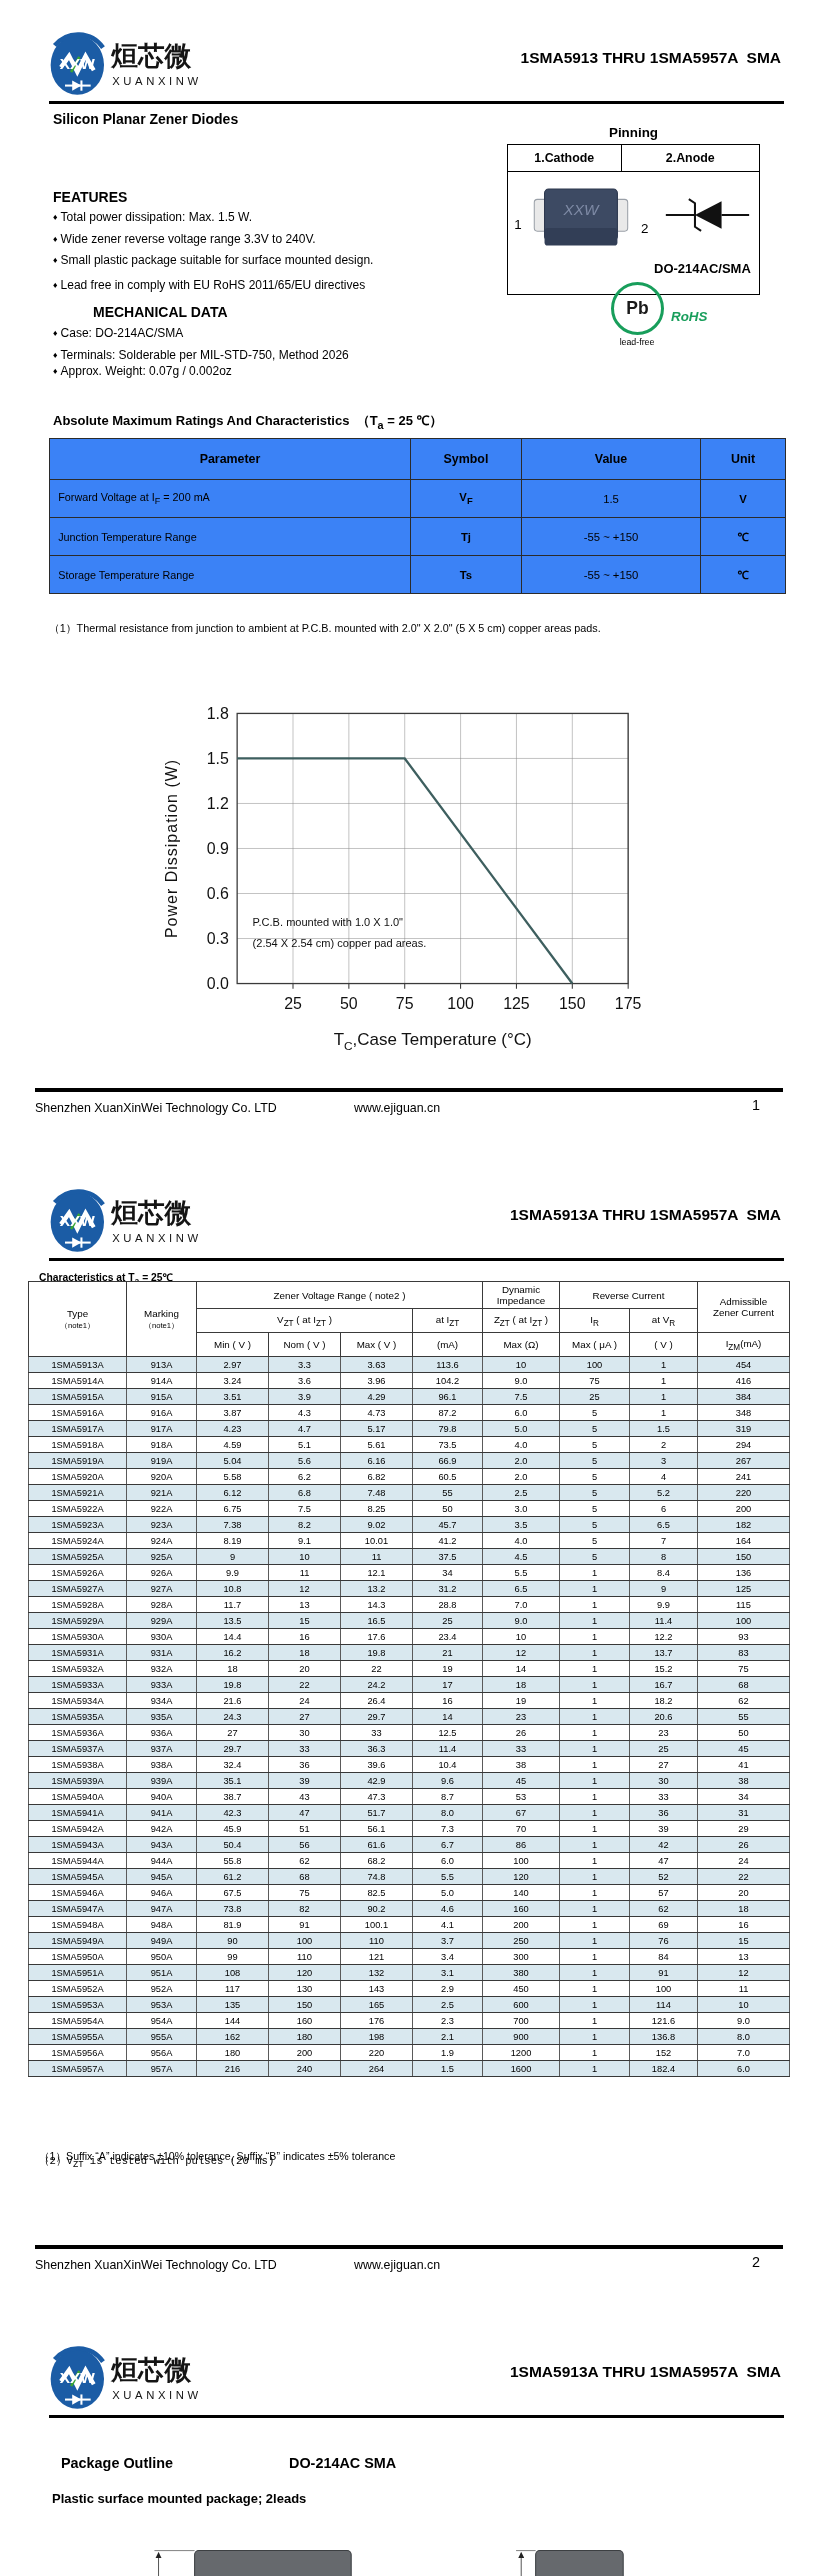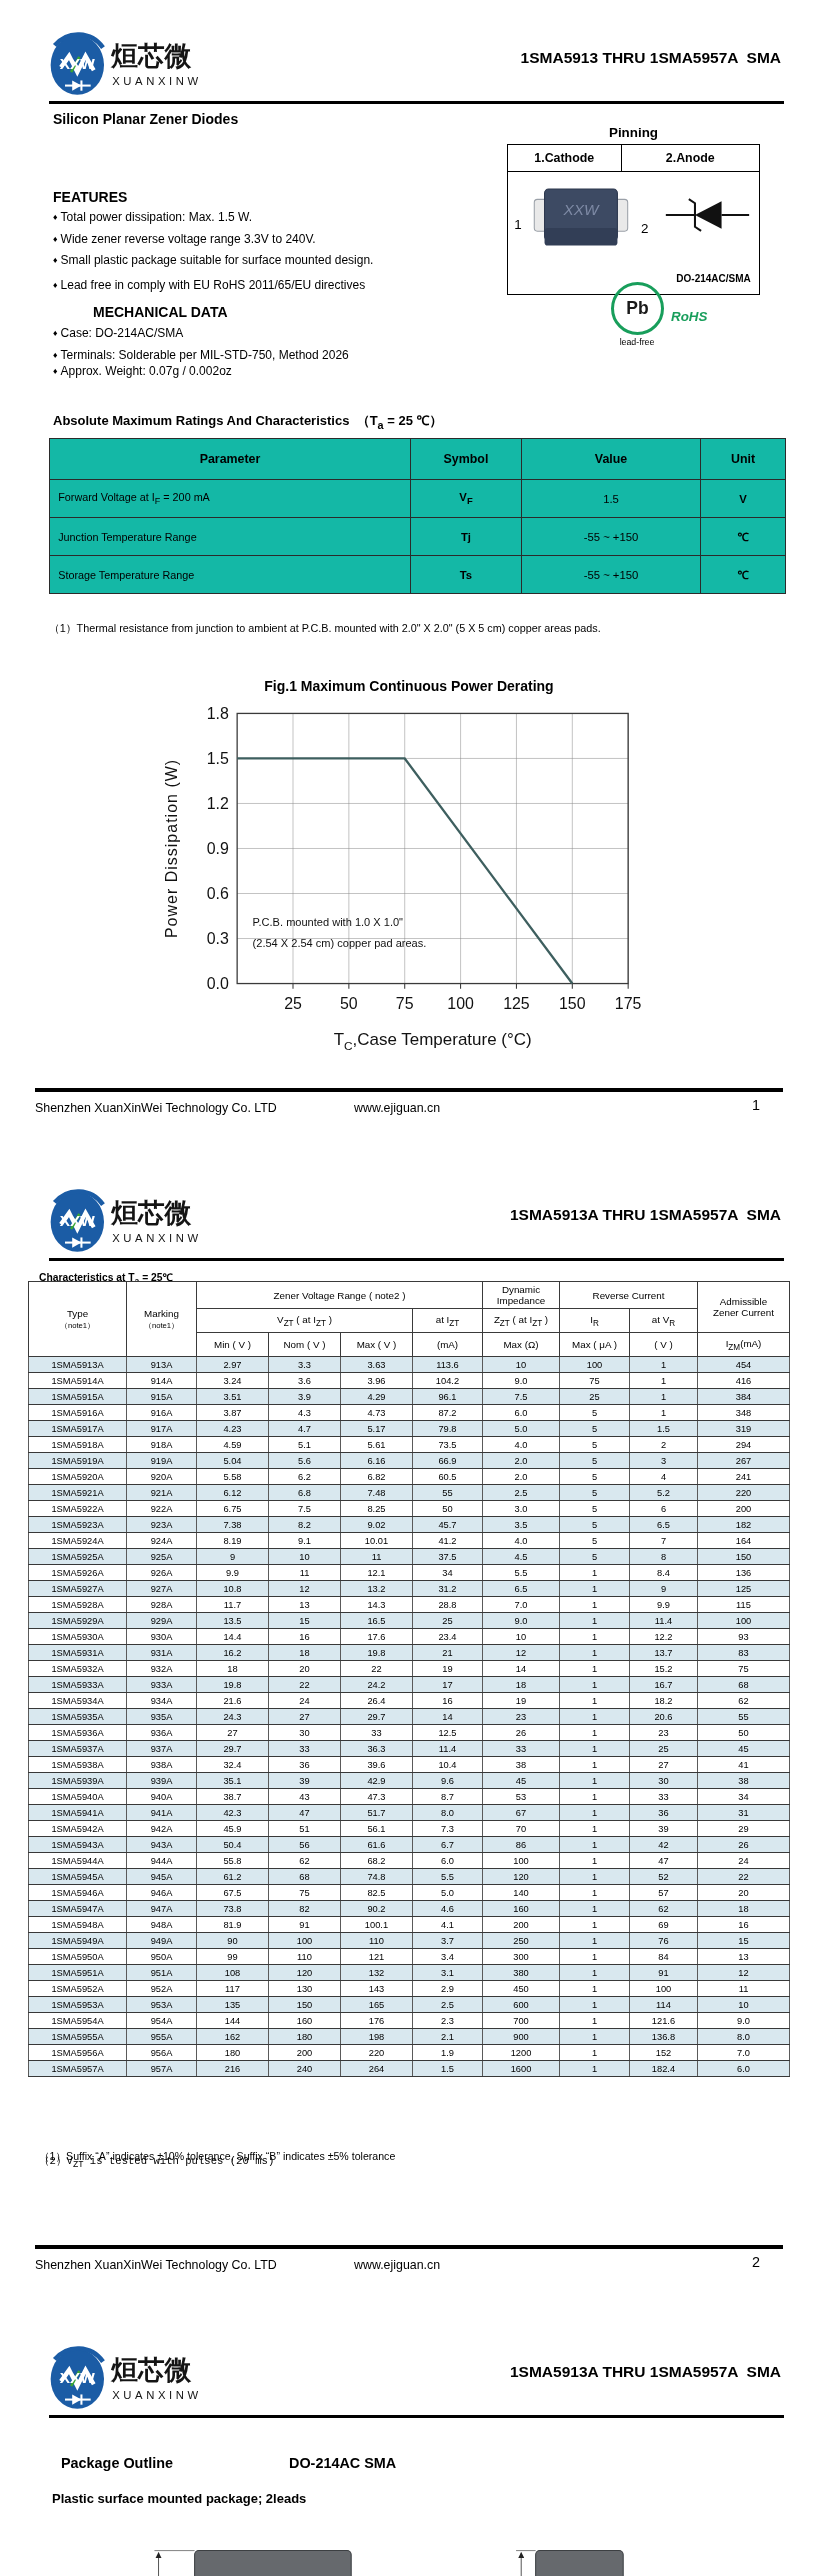--- a/index.html
+++ b/index.html
@@ -16,27 +16,27 @@
   .feat{position:absolute;left:53px;font-size:12px;}
   .feat .blt{font-size:8.8px;margin-right:3.1px;vertical-align:1px;}
   .pin-wrap{position:absolute;left:507px;top:125px;width:253px;}
   .pin-title{text-align:center;font-size:13.4px;font-weight:bold;margin-bottom:4.1px;}
   .pin-box{border:1.5px solid #000;height:149px;position:relative;background:#fff;}
   .pin-hdr{display:flex;height:26px;border-bottom:1.5px solid #000;}
   .pin-hdr .c1{width:45%;border-right:1.5px solid #000;}
   .pin-hdr .c2{width:55%;}
   .pin-hdr div{display:flex;align-items:center;justify-content:center;font-size:12.4px;font-weight:bold;}
   .pin-num{position:absolute;font-size:13.4px;}
-  .pin-pkgname{position:absolute;right:8.2px;bottom:10px;font-size:10px;font-weight:bold;}
+  .pin-pkgname{position:absolute;right:8.2px;bottom:18px;font-size:13px;font-weight:bold;}
   .rohs-circle{position:absolute;left:611px;top:282px;width:47px;height:47px;border:3.6px solid #189e5b;border-radius:50%;display:flex;align-items:center;justify-content:center;font-size:17.5px;font-weight:bold;color:#1a1a1a;}
   .rohs-label{position:absolute;left:671px;top:309px;font-size:13.4px;color:#189e5b;font-weight:bold;font-style:italic;}
   .leadfree{position:absolute;left:608px;top:337px;width:58px;text-align:center;font-size:8.8px;}
   .rat-title{position:absolute;left:53px;top:411px;font-size:13px;font-weight:bold;}
   table{border-collapse:collapse;}
-  .ratings{position:absolute;left:49px;top:438px;width:735px;border:1.5px solid #151515;table-layout:fixed;background:#14b8a6;}
+  .ratings{position:absolute;left:49px;top:438px;width:735px;border:1.5px solid #151515;table-layout:fixed;background:#3b82f6;}
   .ratings th{border:1px solid #2b2b2b;height:38px;font-size:12.4px;}
   .ratings td{border:1px solid #2b2b2b;height:35px;font-size:11.3px;text-align:center;}
   .ratings td.param{text-align:left;padding-left:8.2px;font-size:10.8px;}
   .note-line{position:absolute;left:49px;font-size:10.8px;}
   .fig-title{position:absolute;left:0;width:818px;text-align:center;top:678px;font-size:14px;font-weight:bold;}
   .chart{position:absolute;left:152px;top:698px;}
   
   .footer-rule{position:absolute;left:35px;width:748px;height:3.6px;background:#000;top:1088px;}
   .footer-company{position:absolute;left:35px;top:1101px;font-size:12.4px;}
   .footer-site{position:absolute;left:354px;top:1101px;font-size:12.4px;}
@@ -154,21 +154,20 @@
       <td class="param">Storage Temperature Range</td>
       <td class="b">Ts</td>
       <td>-55 ~ +150</td>
       <td class="b">℃</td>
     </tr>
   </tbody>
     </table>
 
   <div class="note-line" style="top:622px;">（1）Thermal resistance from junction to ambient at P.C.B. mounted with 2.0" X 2.0" (5 X 5 cm) copper areas pads.</div>
 
-  <div class="fig-title">Fig.1  Maximum Continuous Power Derating</div>
   <svg id="derating" class="chart" width="515" height="355" viewBox="0 0 1000 690">
       <line x1="273.57142857142856" y1="30" x2="273.57142857142856" y2="555" stroke="#8a8a8a" stroke-width="1"></line>
       <line x1="382.1428571428571" y1="30" x2="382.1428571428571" y2="555" stroke="#8a8a8a" stroke-width="1"></line>
       <line x1="490.7142857142857" y1="30" x2="490.7142857142857" y2="555" stroke="#8a8a8a" stroke-width="1"></line>
       <line x1="599.2857142857142" y1="30" x2="599.2857142857142" y2="555" stroke="#8a8a8a" stroke-width="1"></line>
       <line x1="707.8571428571429" y1="30" x2="707.8571428571429" y2="555" stroke="#8a8a8a" stroke-width="1"></line>
       <line x1="816.4285714285714" y1="30" x2="816.4285714285714" y2="555" stroke="#8a8a8a" stroke-width="1"></line>
       <line x1="925" y1="30" x2="925" y2="555" stroke="#8a8a8a" stroke-width="1"></line>
       <line x1="165" y1="555" x2="925" y2="555" stroke="#8a8a8a" stroke-width="1"></line>
       <line x1="165" y1="467.5" x2="925" y2="467.5" stroke="#8a8a8a" stroke-width="1"></line>

